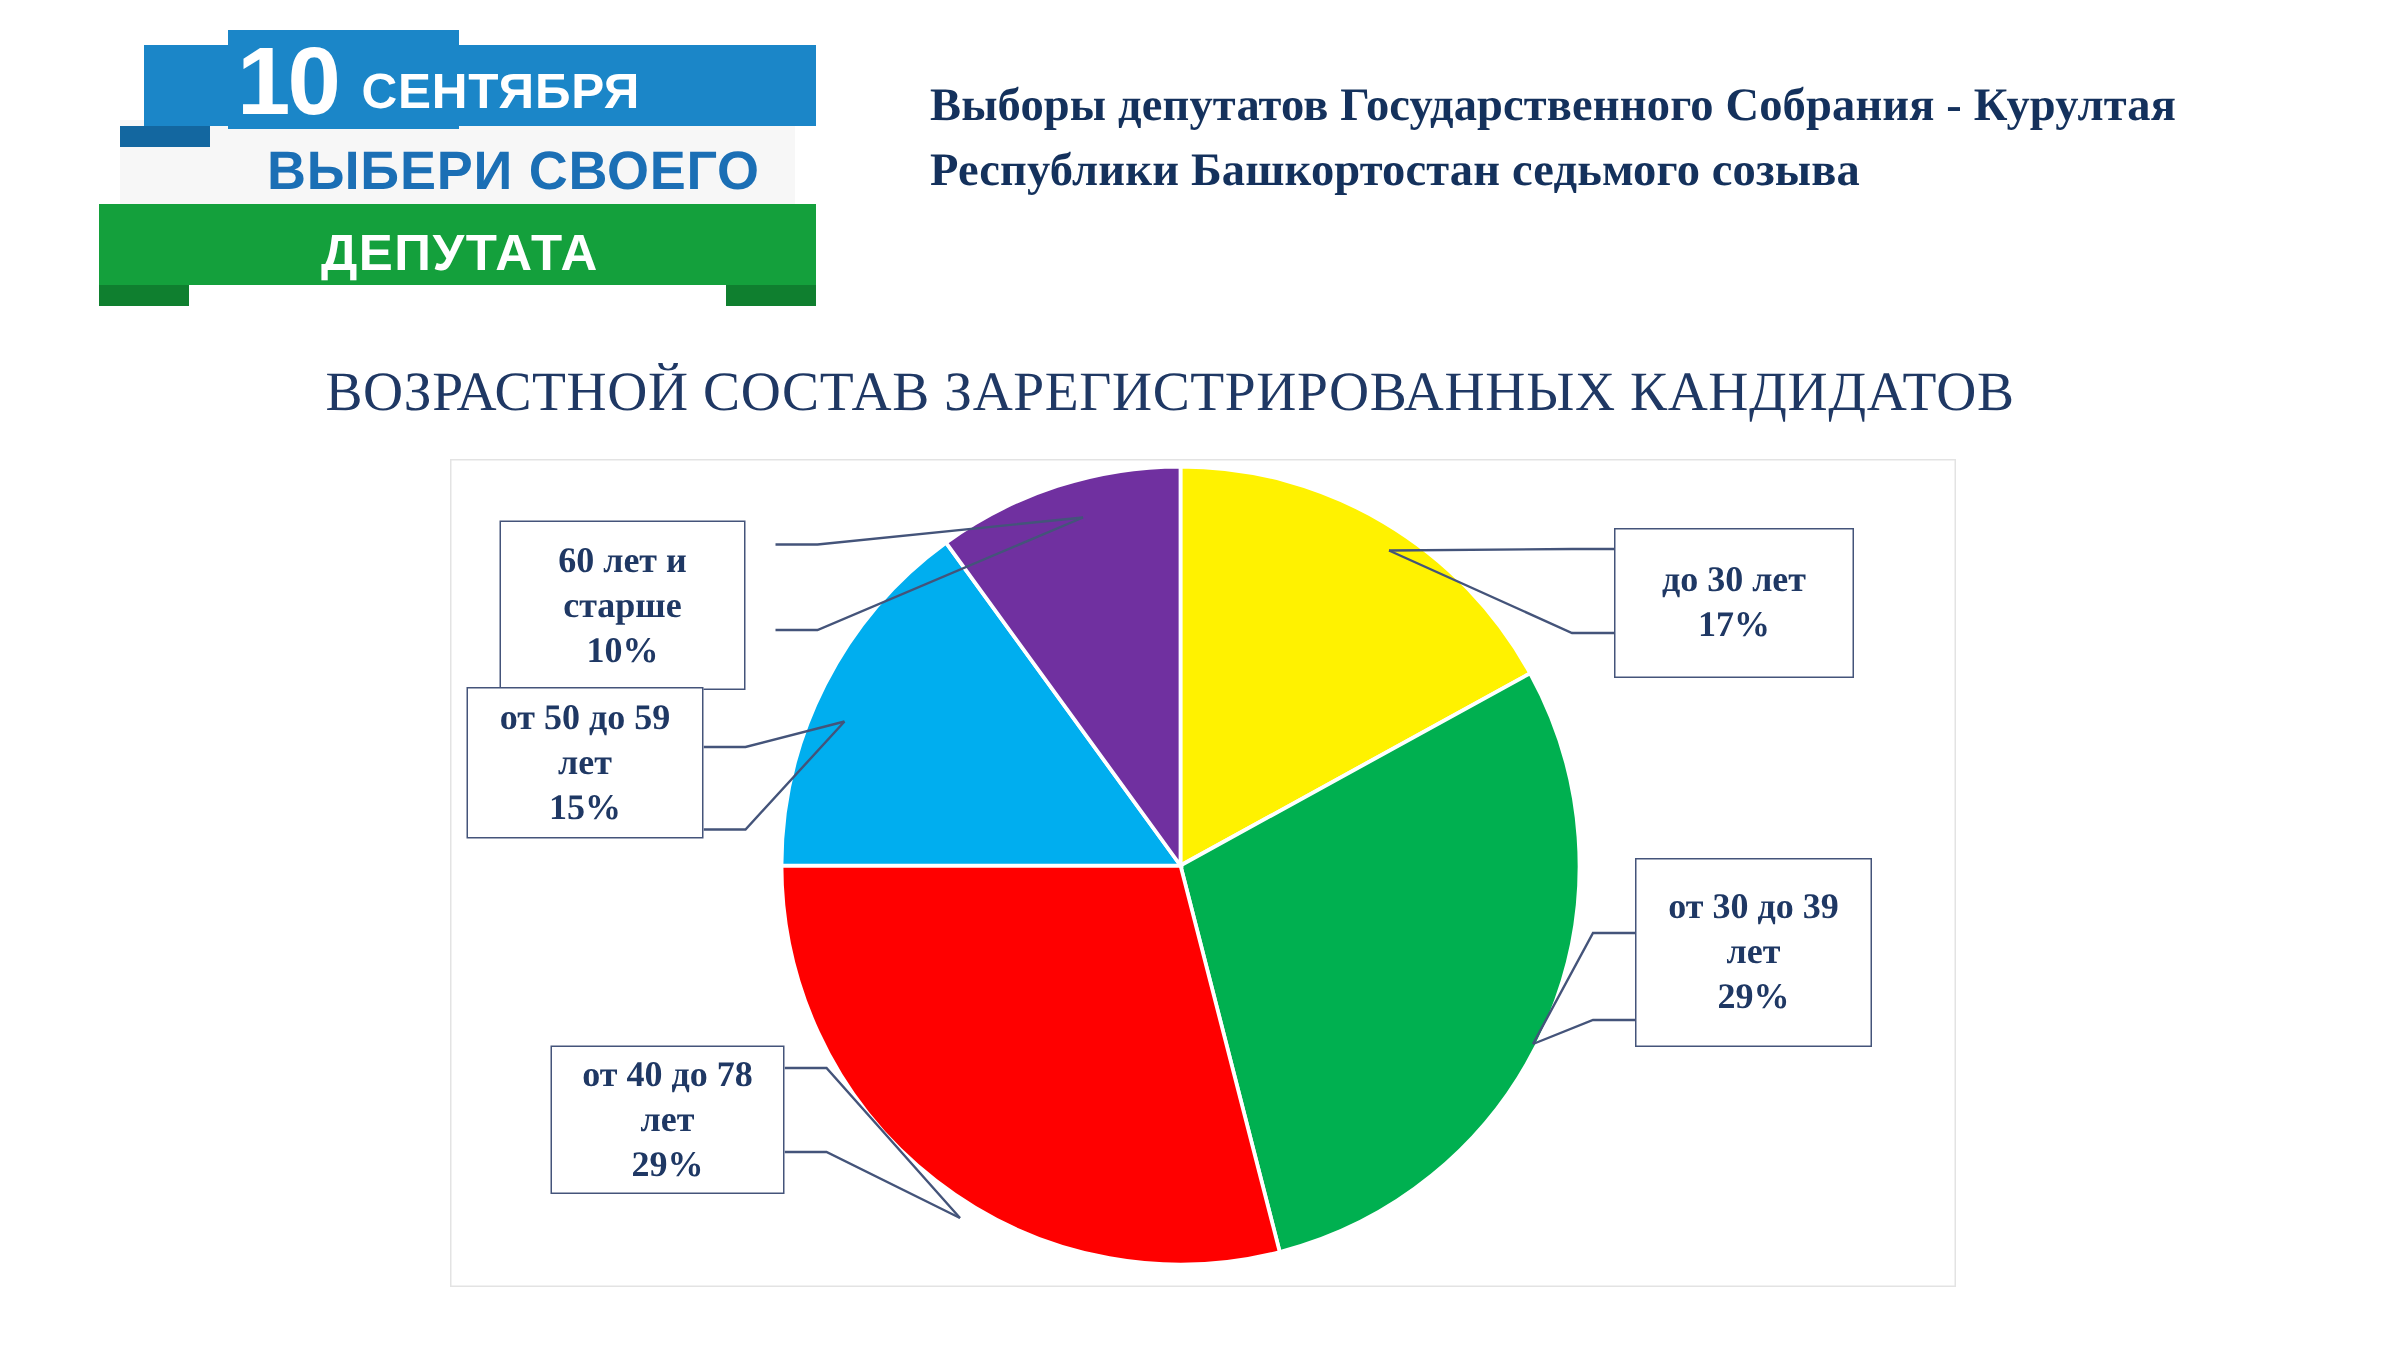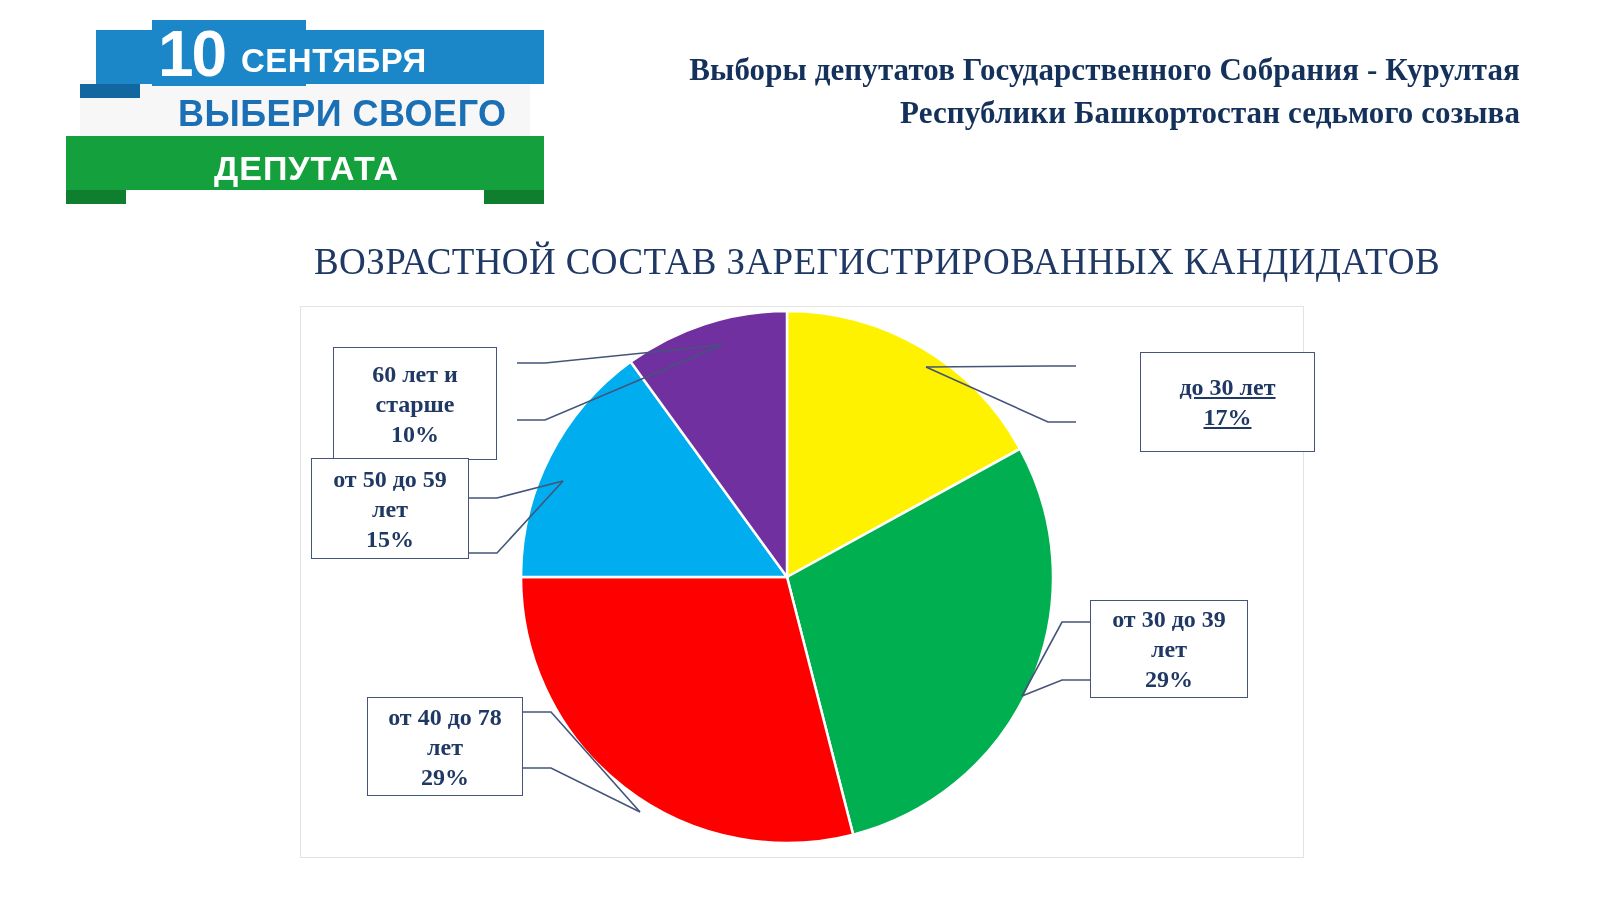--- a/index.html
+++ b/index.html
@@ -13,33 +13,33 @@
 
   
   .logo-wrap{
     position:absolute;left:66px;top:14px;width:478px;height:190px;
   }
   .logo-svg{display:block;width:478px;height:190px;}
 
   
   .header-title{
     position:absolute;left:620px;top:48px;width:900px;
-    text-align:right;
+    text-align:left;
     color:#14315c;
     font-family:"Liberation Serif",serif;
     font-weight:bold;
     font-size:31px;
     line-height:43px;
     letter-spacing:0.1px;
   }
 
   
   .chart-heading{
     position:absolute;left:120px;top:240px;width:1320px;
-    text-align:right;
+    text-align:center;
     color:#1f3864;
     font-family:"Liberation Serif",serif;
     font-weight:normal;
     font-size:37px;
     letter-spacing:0.4px;
     white-space:nowrap;
   }
 
   
   .plot-frame{
@@ -76,22 +76,22 @@
     display:flex;
     align-items:center;
     justify-content:center;
     box-sizing:border-box;
     padding:4px 6px;
     white-space:pre-line;
   }
   #callout-60     {left:333px; top:347px; width:164px; height:113px;}
   #callout-50-59  {left:311px; top:458px; width:158px; height:101px;}
   #callout-40-49  {left:367px; top:697px; width:156px; height:99px;}
-  #callout-30     {left:1140px;top:352px; width:175px; height:100px;text-decoration:underline;}
-  #callout-30-39  {left:1090px;top:600px; width:158px; height:98px;}
+  #callout-30     {left:1076px;top:352px; width:160px; height:100px;}
+  #callout-30-39  {left:1090px;top:572px; width:158px; height:126px;}
 </style>
 </head>
 <body>
 
 <div class="logo-wrap">
   <svg class="logo-svg" viewBox="0 0 478 190">
 
     <path d="M0 122 L478 122 L478 176 L0 176 Z" fill="#14a03c"></path>
     <path d="M0 176 L60 176 L60 190 L0 190 Z" fill="#0f7f2f"></path>
     <path d="M418 176 L478 176 L478 190 L418 190 Z" fill="#0f7f2f"></path>

